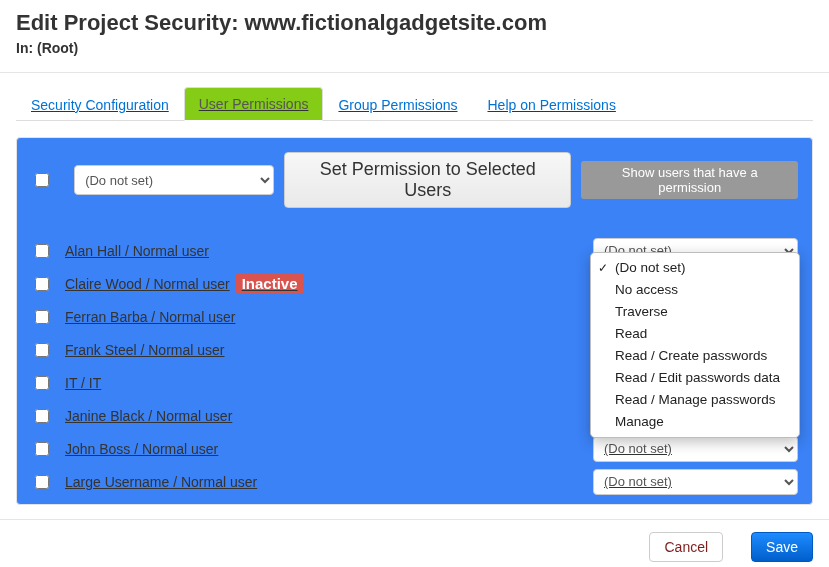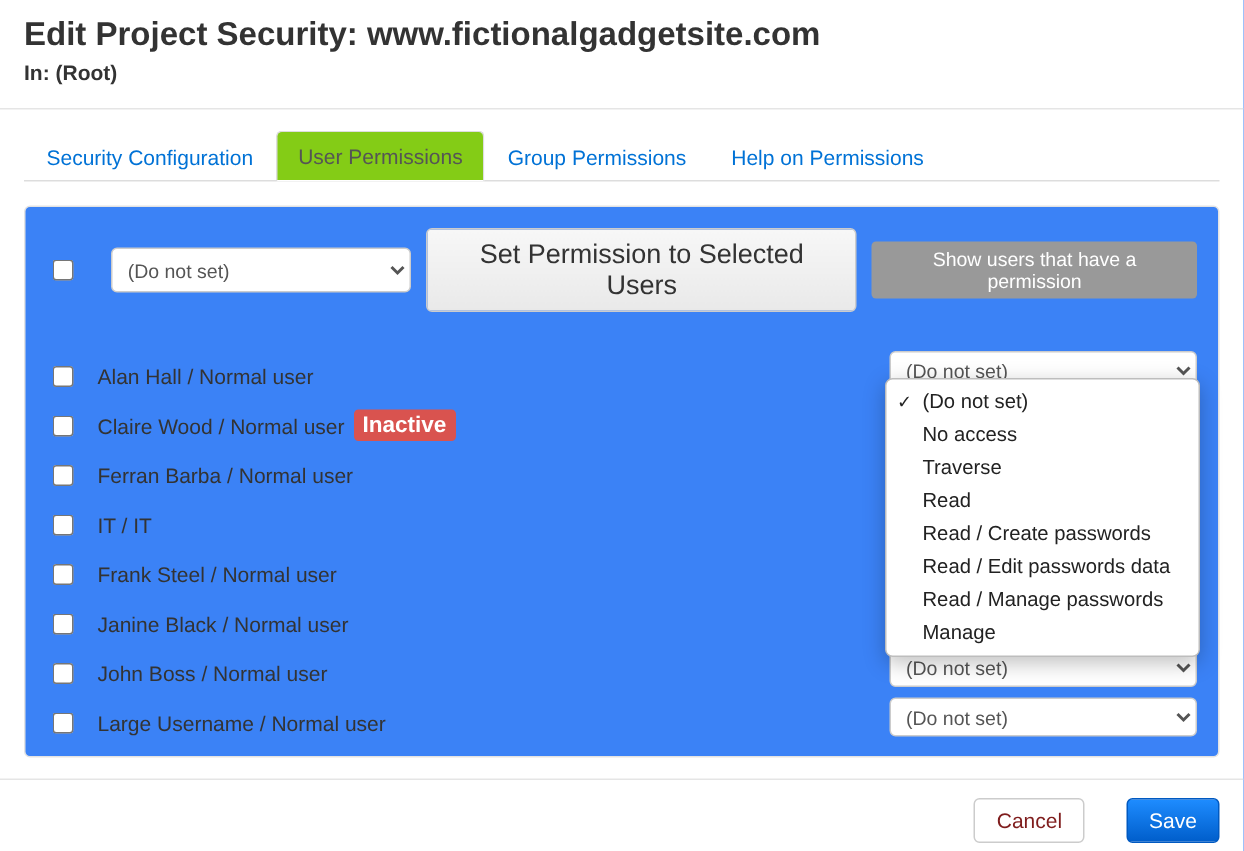--- a/index.html
+++ b/index.html
@@ -25,20 +25,21 @@
     font-weight: bold;
     color: #333;
     margin: 0 0 10px 0;
   }
   .hr { border-top:1px solid #e5e5e5; margin:0; }
   .tabs {
     display: flex;
     align-items: flex-end;
     border-bottom: 1px solid #ddd;
     margin: 14px 16px 16px 16px;
+    text-decoration: underline;
   }
   .tab {
     padding: 8px 14px;
     font-size: 14px;
     color: #0072d6;
     cursor: pointer;
     border: 1px solid transparent;
     border-bottom: none;
     margin-bottom: -1px;
     border-radius: 4px 4px 0 0;
@@ -100,21 +101,23 @@
     border:none;
   }
   .toolbar-right {
     margin-left: auto;
     display:flex;
     align-items:flex-start;
   }
   .rows { }
   .user-row {
     display: flex;
+    align-items: center;
     height: 33px;
+    text-decoration: underline;
   }
   .user-row .chk { width: 34px; display:flex; align-items:center; }
   .user-row .name { flex: 1; font-size: 14px; color:#333; display:flex; align-items:center; gap:6px;}
   .badge-inactive {
     display:inline-block;
     background:#d9534f;
     color:#fff;
     font-size:15px;
     font-weight:bold;
     padding:2px 6px;
@@ -251,32 +254,32 @@
         </div>
         <div class="perm">
           <select class="row-select"><option>(Do not set)</option></select>
         </div>
       </div>
       <div class="user-row">
         <div class="chk">
           <input type="checkbox" style="">
         </div>
         <div class="name">
+          <span>Frank Steel / Normal user</span>
+        </div>
+        <div class="perm">
+          <select class="row-select"><option>(Do not set)</option></select>
+        </div>
+      </div>
+      <div class="user-row">
+        <div class="chk">
+          <input type="checkbox" style="">
+        </div>
+        <div class="name">
           <span>IT / IT</span>
-        </div>
-        <div class="perm">
-          <select class="row-select"><option>(Do not set)</option></select>
-        </div>
-      </div>
-      <div class="user-row">
-        <div class="chk">
-          <input type="checkbox" style="">
-        </div>
-        <div class="name">
-          <span>Frank Steel / Normal user</span>
         </div>
         <div class="perm">
           <select class="row-select"><option>(Do not set)</option></select>
         </div>
       </div>
       <div class="user-row">
         <div class="chk">
           <input type="checkbox" style="">
         </div>
         <div class="name">

